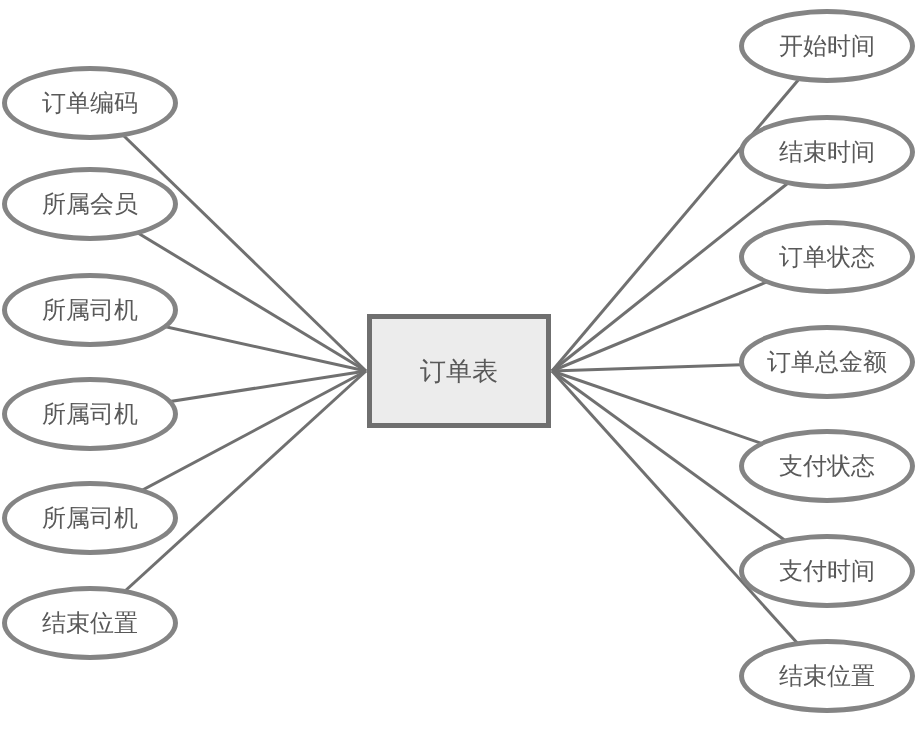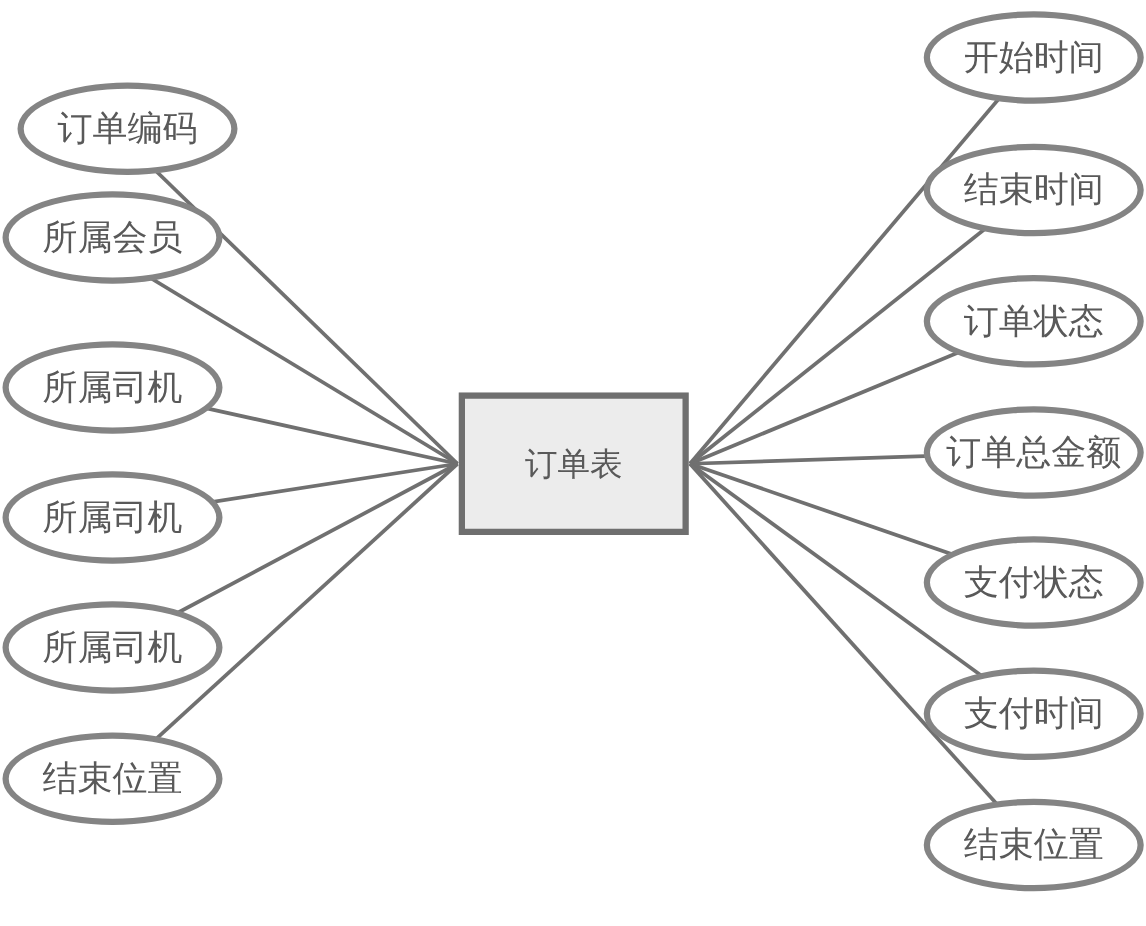--- a/index.html
+++ b/index.html
@@ -27,21 +27,21 @@
     box-sizing:border-box;
     border:5px solid var(--node-border);
     border-radius:50%;
     background:var(--node-fill);
     display:flex;
     align-items:center;
     justify-content:center;
   }
   .ellipse-node .node-label{
     color:var(--text);
-    font-size:28px;
+    font-size:24px;
     white-space:nowrap;
   }
   #center-entity{
     position:absolute;
     z-index:3;
     box-sizing:border-box;
     left:367px;top:314px;width:184px;height:114px;
     border:5px solid var(--center-border);
     background:var(--center-fill);
     display:flex;
@@ -67,24 +67,24 @@
       <line x1="366" y1="371" x2="90" y2="623" stroke="#707070" stroke-width="3"></line>
       <line x1="552" y1="371" x2="827" y2="46" stroke="#707070" stroke-width="3"></line>
       <line x1="552" y1="371" x2="827" y2="152" stroke="#707070" stroke-width="3"></line>
       <line x1="552" y1="371" x2="827" y2="257" stroke="#707070" stroke-width="3"></line>
       <line x1="552" y1="371" x2="827" y2="362" stroke="#707070" stroke-width="3"></line>
       <line x1="552" y1="371" x2="827" y2="466" stroke="#707070" stroke-width="3"></line>
       <line x1="552" y1="371" x2="827" y2="571" stroke="#707070" stroke-width="3"></line>
       <line x1="552" y1="371" x2="827" y2="676" stroke="#707070" stroke-width="3"></line>
     </svg>
   <div id="nodes">
-      <div class="ellipse-node" style="left: 14px; top: 66px; width: 176px; height: 74px;">
+      <div class="ellipse-node" style="left: 2px; top: 66px; width: 176px; height: 74px;">
         <span class="node-label">订单编码</span>
       </div>
-      <div class="ellipse-node" style="left: 2px; top: 153px; width: 176px; height: 74px;">
+      <div class="ellipse-node" style="left: 2px; top: 167px; width: 176px; height: 74px;">
         <span class="node-label">所属会员</span>
       </div>
       <div class="ellipse-node" style="left: 2px; top: 273px; width: 176px; height: 74px;">
         <span class="node-label">所属司机</span>
       </div>
       <div class="ellipse-node" style="left: 2px; top: 377px; width: 176px; height: 74px;">
         <span class="node-label">所属司机</span>
       </div>
       <div class="ellipse-node" style="left: 2px; top: 481px; width: 176px; height: 74px;">
         <span class="node-label">所属司机</span>

